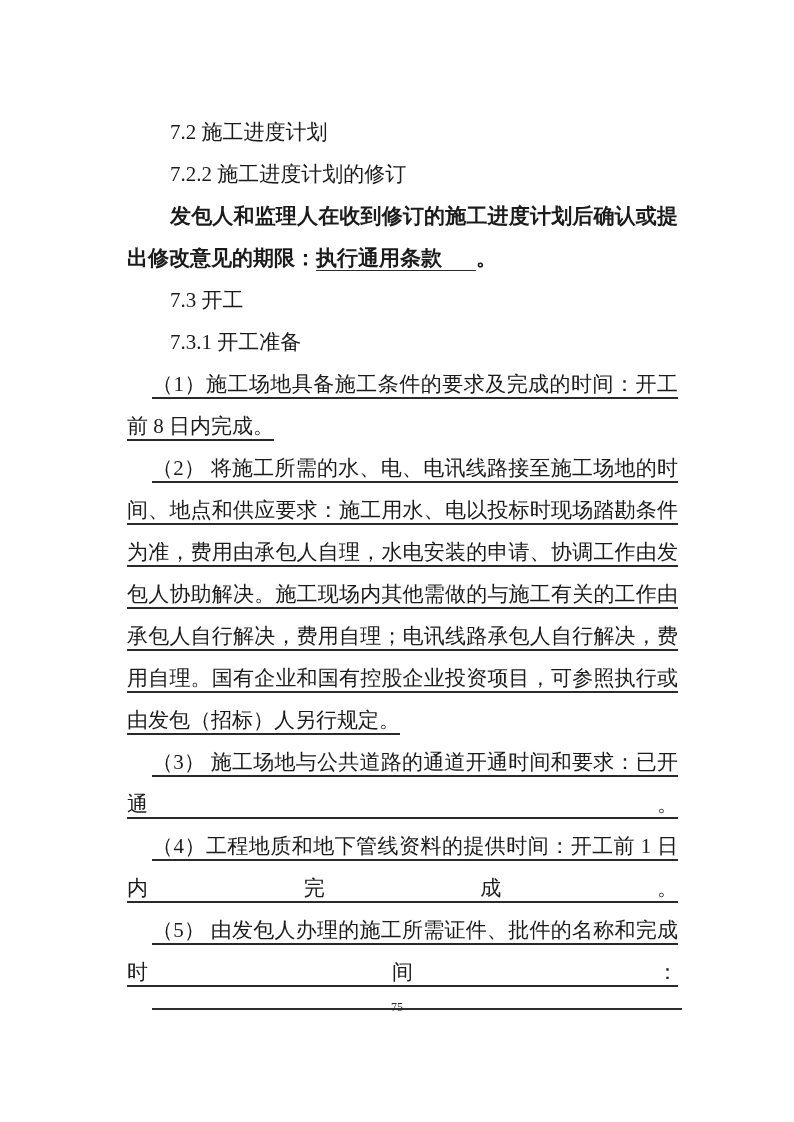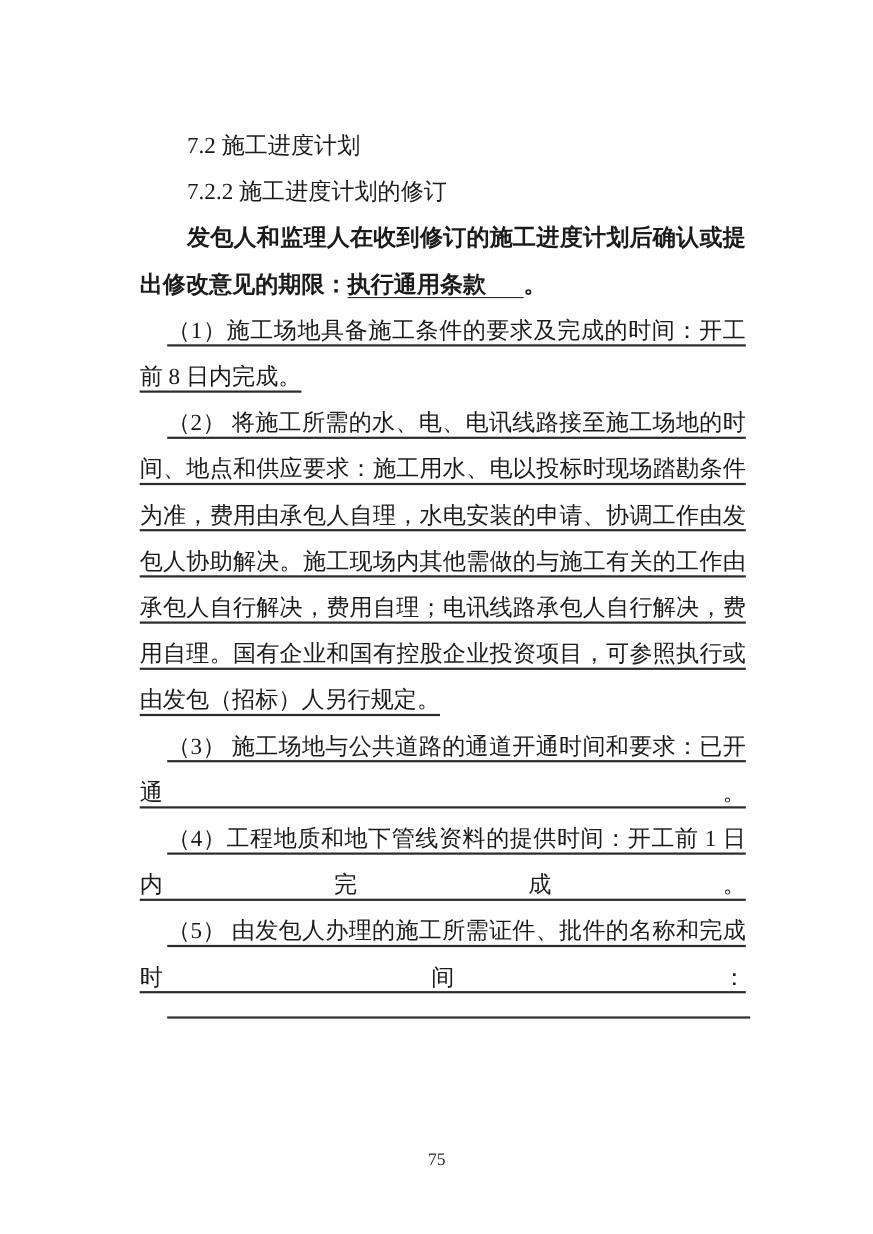--- a/index.html
+++ b/index.html
@@ -52,38 +52,40 @@
     height: 15px;
     margin-left: 25px;
     margin-right: -4px;
     border-bottom: 2px solid #2f2f2f;
   }
   .item-6 { margin-top: 21px; }
   .page-number {
     position: absolute;
     left: 0;
     right: 0;
-    top: 1030px;
+    top: 984px;
     text-align: center;
-    font-size: 16px;
+    font-size: 12px;
     color: #2a2a2a;
   }
 </style>
 </head>
 <body>
 
 <div class="page">
 
   <p class="heading">7.2 施工进度计划</p>
 
   <p class="heading heading-722">7.2.2 施工进度计划的修订</p>
 
   <p class="indent2 para-rev"><span>发包人和监理人在收到修订的施工进度计划后确认或提出修改意见的期限：</span><span class="fill-underline">执行通用条款</span><span>。</span></p>
 
+  <p class="heading">7.3 开工</p>
 
+  <p class="heading heading-731">7.3.1 开工准备</p>
 
 
 
   <p class="item-indent u">（1）施工场地具备施工条件的要求及完成的时间：开工前 8 日内完成。</p>
 
   <p class="item-indent u">（2） 将施工所需的水、电、电讯线路接至施工场地的时间、地点和供应要求：施工用水、电以投标时现场踏勘条件为准，费用由承包人自理，水电安装的申请、协调工作由发包人协助解决。施工现场内其他需做的与施工有关的工作由承包人自行解决，费用自理；电讯线路承包人自行解决，费用自理。国有企业和国有控股企业投资项目，可参照执行或由发包（招标）人另行规定。</p>
 
   <p class="item-indent u stretch">（3） 施工场地与公共道路的通道开通时间和要求：已开通。</p>
 
   <p class="item-indent u stretch">（4）工程地质和地下管线资料的提供时间：开工前 1 日内完成。</p>

